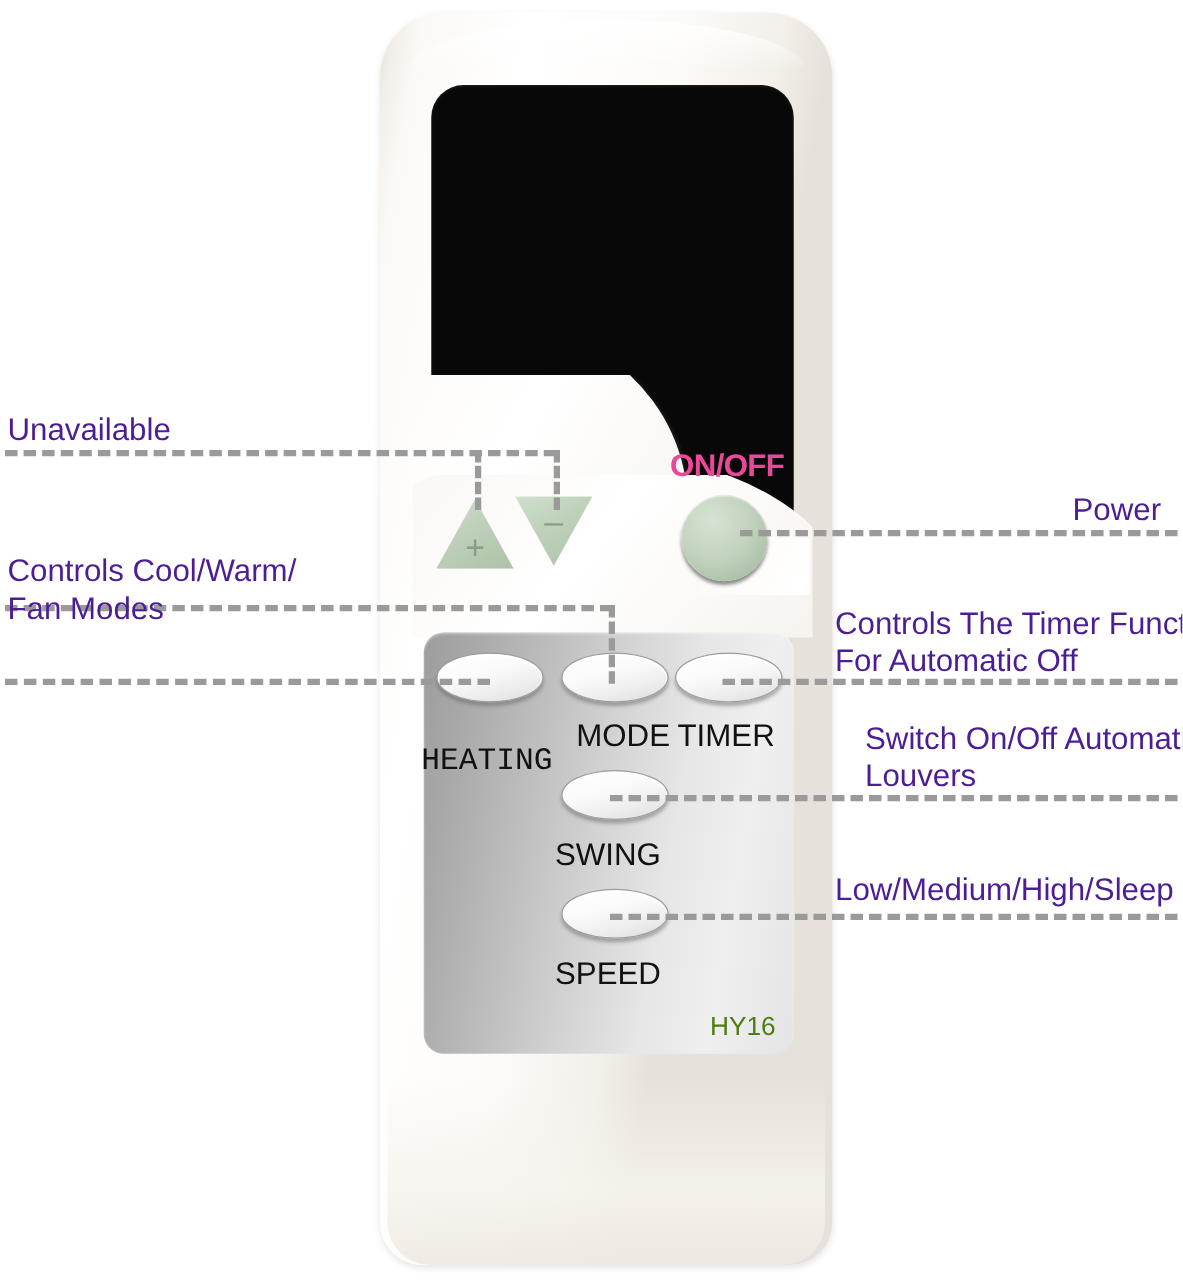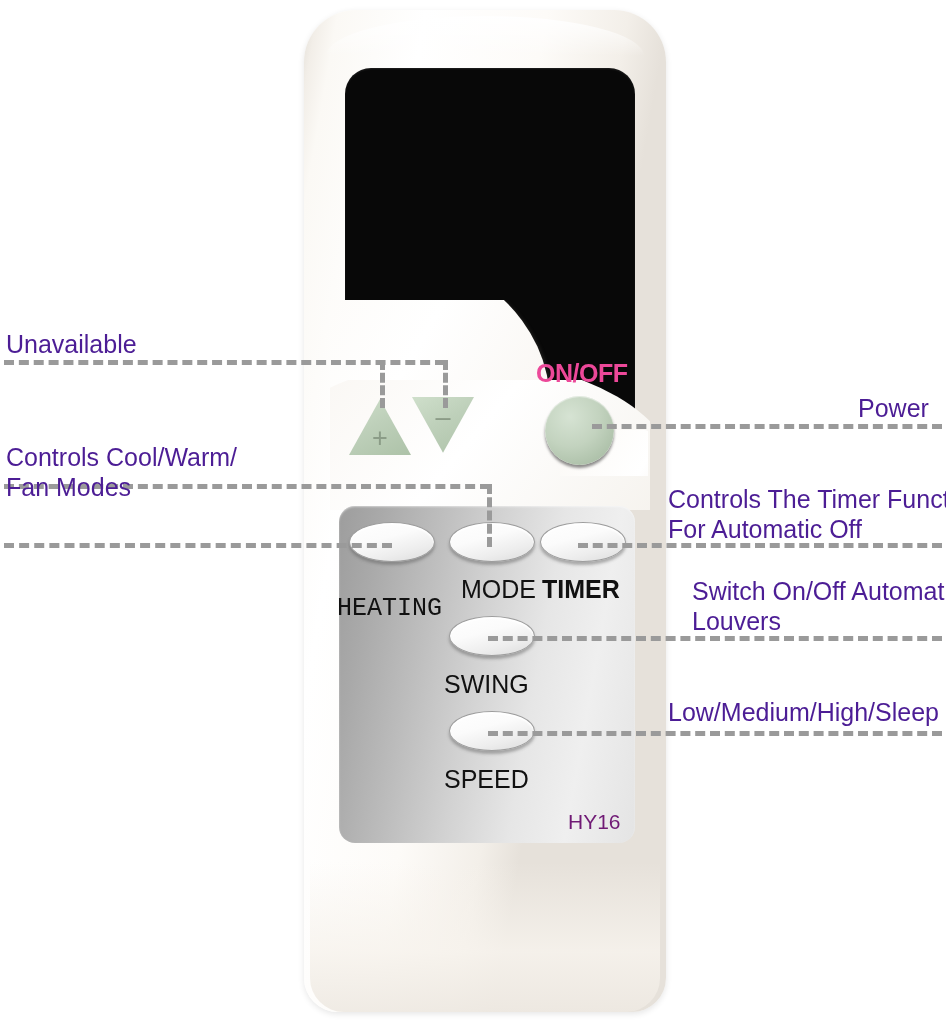--- a/index.html
+++ b/index.html
@@ -225,30 +225,30 @@
   }
 
   #heating-button { left: 349px; top: 522px; }
   #mode-button    { left: 449px; top: 522px; }
   #timer-button   { left: 540px; top: 522px; }
   #swing-button   { left: 449px; top: 616px; }
   #speed-button   { left: 449px; top: 711px; }
 
   #heating-caption { left: 337px; top: 594px; font-family: Liberation Mono, monospace; }
   #mode-caption    { left: 447px; top: 575px; margin-left: 14px; }
-  #timer-caption   { left: 542px; top: 575px; font-weight: bold; }
+  #timer-caption   { left: 542px; top: 575px; }
   #swing-caption   { left: 444px; top: 670px; }
   #speed-caption   { left: 444px; top: 765px; }
 
   .model-number {
     position: absolute;
     left: 568px;
     top: 810px;
     font-size: 21px;
-    color: #701a75;
+    color: #4d7c0f;
     font-family: "Liberation Sans", sans-serif;
   }
 
   
   .leader-h {
     position: absolute;
     height: 0;
     border-top: 5px dashed #9a9a9a;
   }
   .leader-v {

